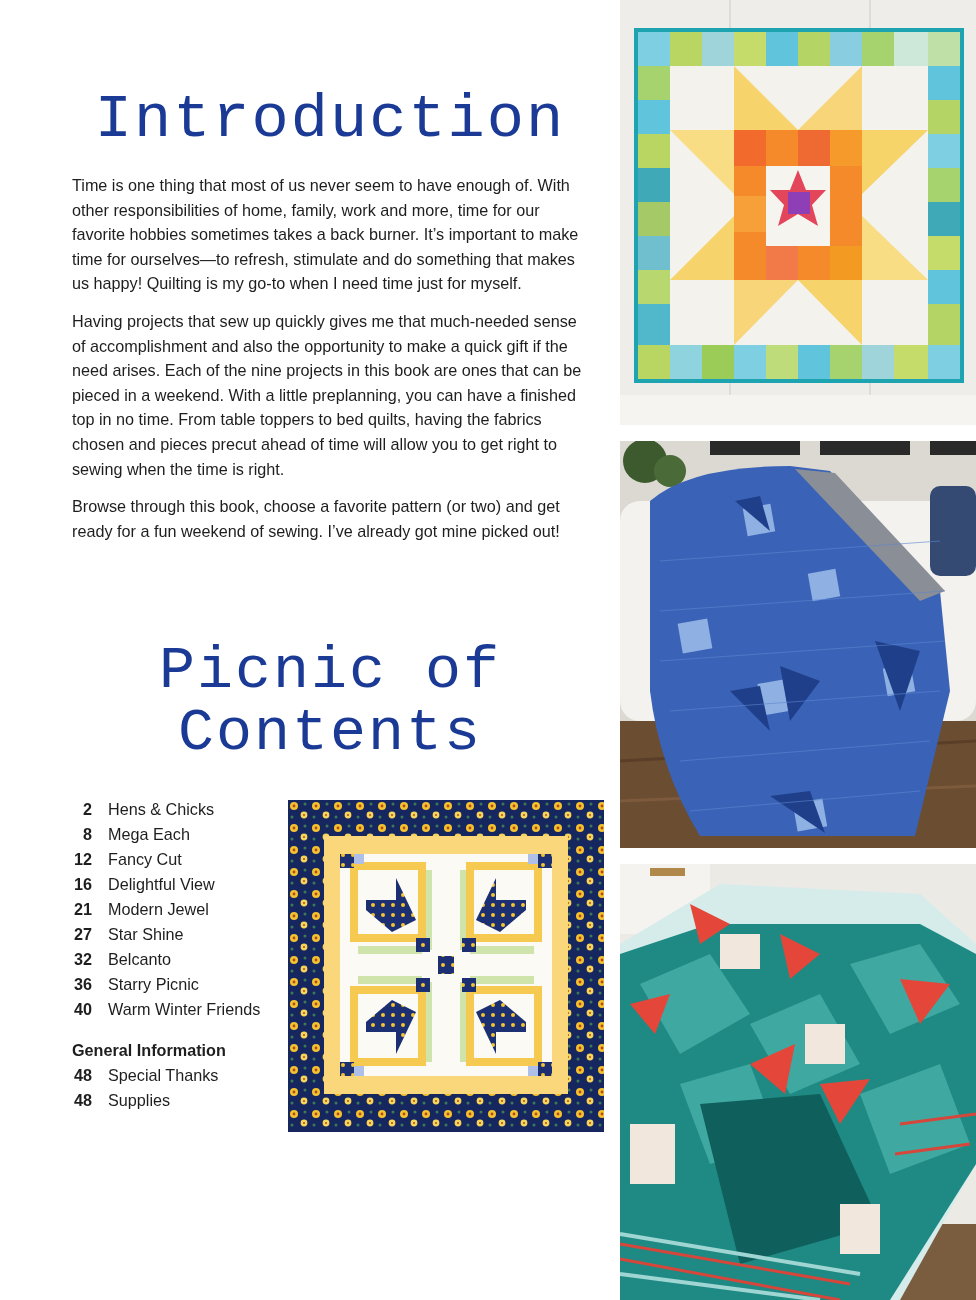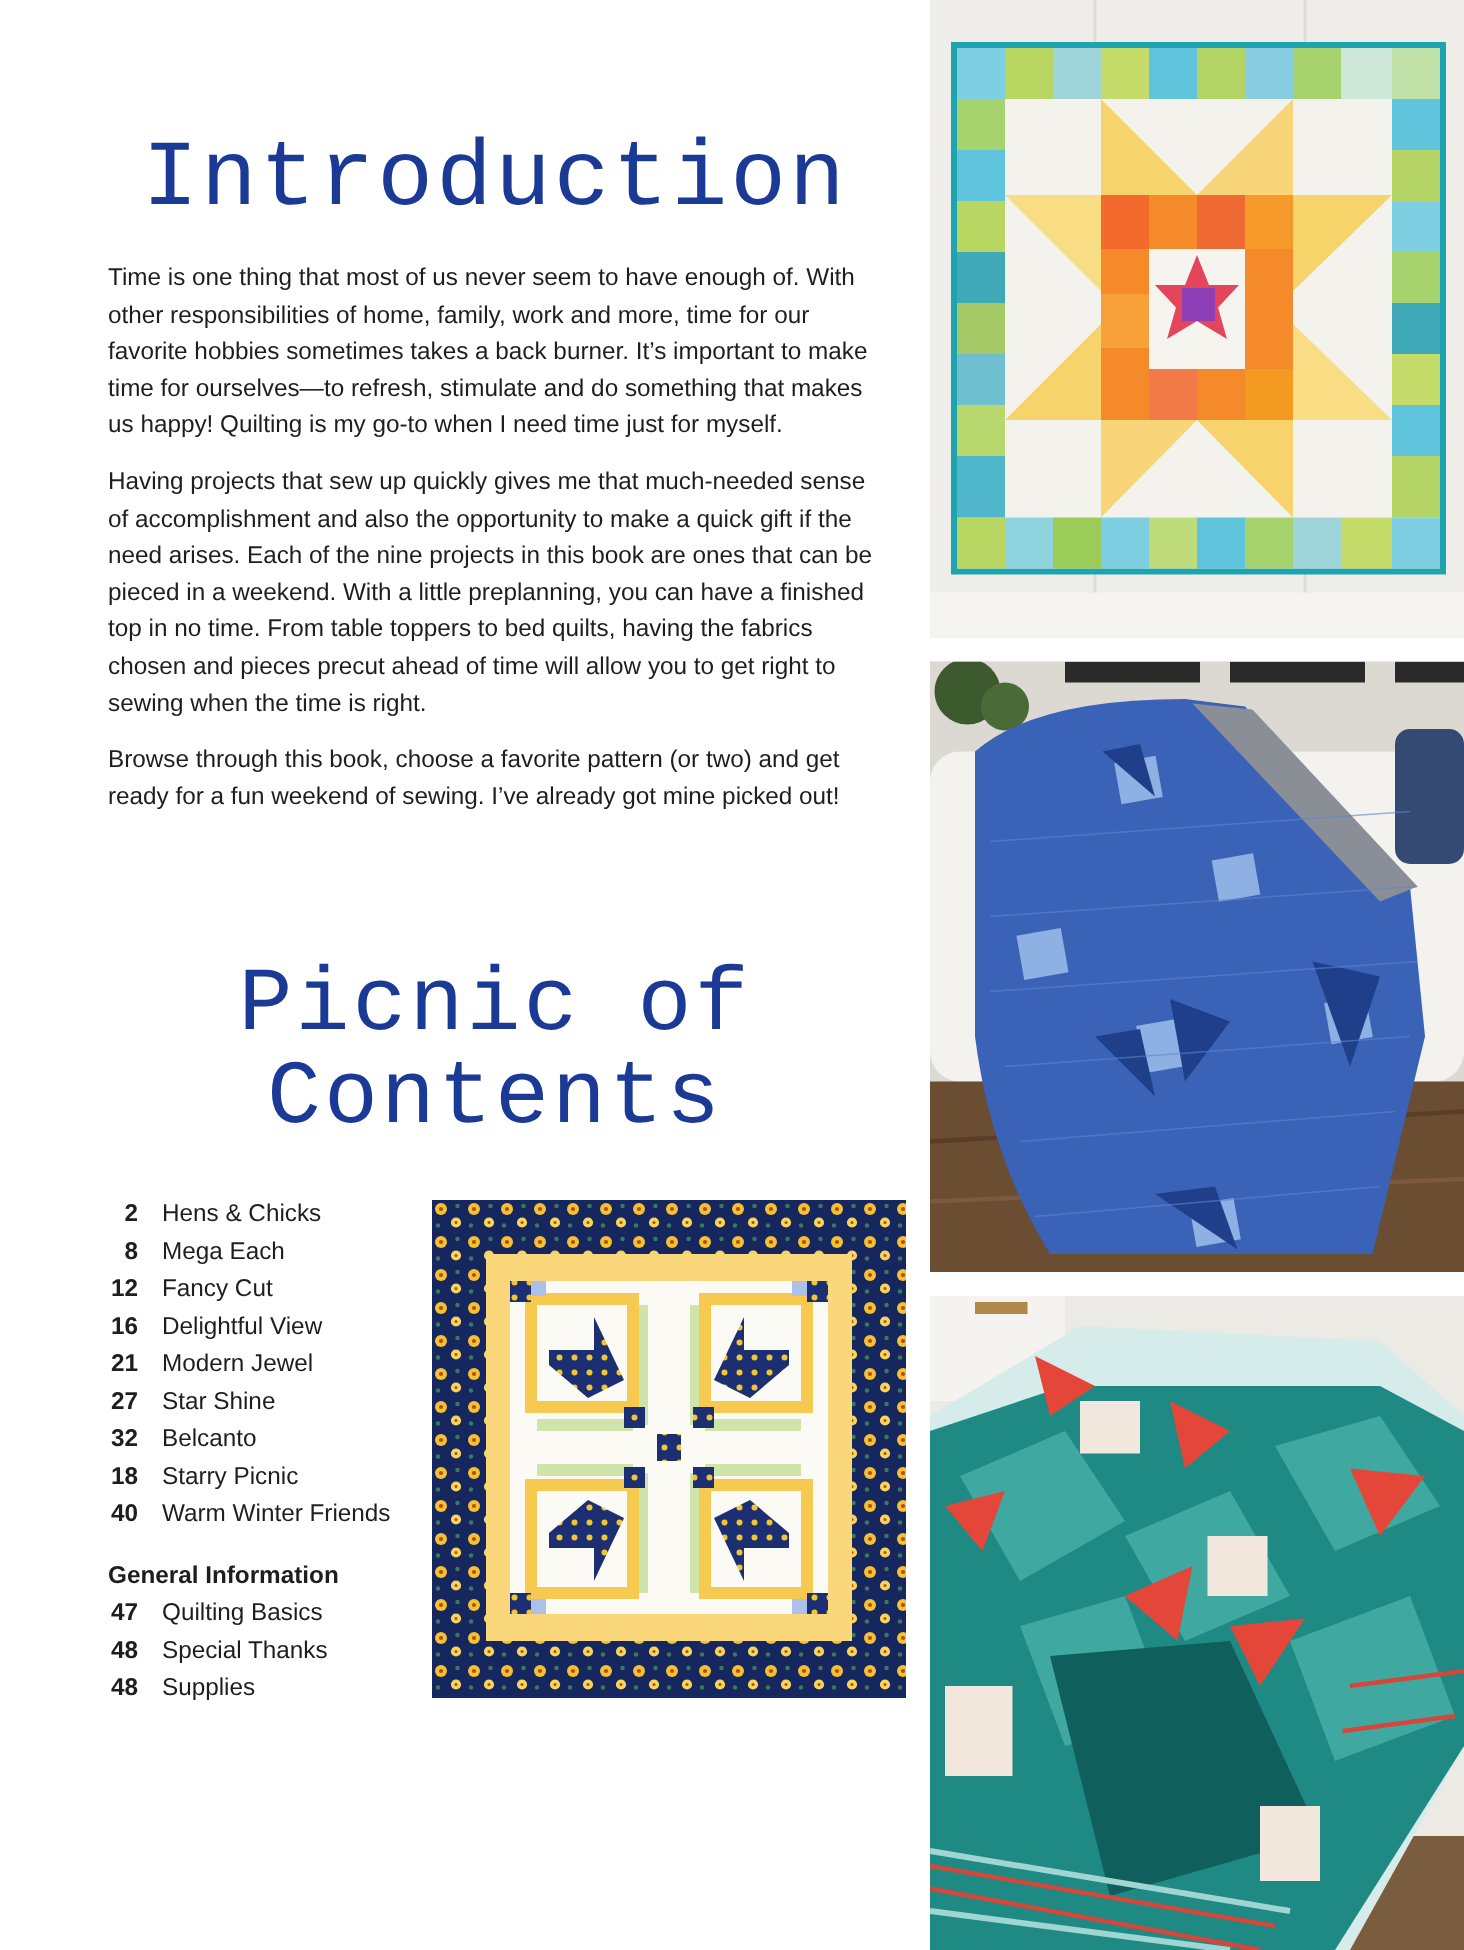--- a/index.html
+++ b/index.html
@@ -63,33 +63,29 @@
     </div>
   <div class="toc-row">
       <span class="toc-num">27</span>
       <span>Star Shine</span>
     </div>
   <div class="toc-row">
       <span class="toc-num">32</span>
       <span>Belcanto</span>
     </div>
   <div class="toc-row">
-      <span class="toc-num">18</span>
+      <span class="toc-num">36</span>
       <span>Starry Picnic</span>
     </div>
   <div class="toc-row">
       <span class="toc-num">40</span>
       <span>Warm Winter Friends</span>
     </div>
 
   <div class="toc-section">General Information</div>
-  <div class="toc-row">
-      <span class="toc-num">47</span>
-      <span>Quilting Basics</span>
-    </div>
   <div class="toc-row">
       <span class="toc-num">48</span>
       <span>Special Thanks</span>
     </div>
   <div class="toc-row">
       <span class="toc-num">48</span>
       <span>Supplies</span>
     </div>
 </div>
 

